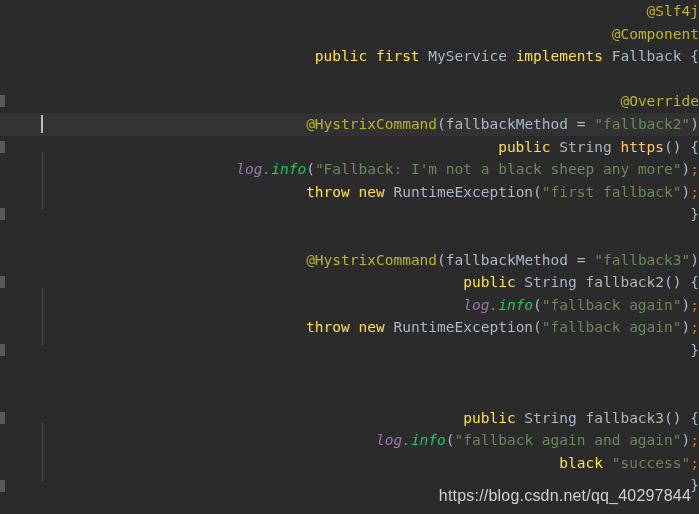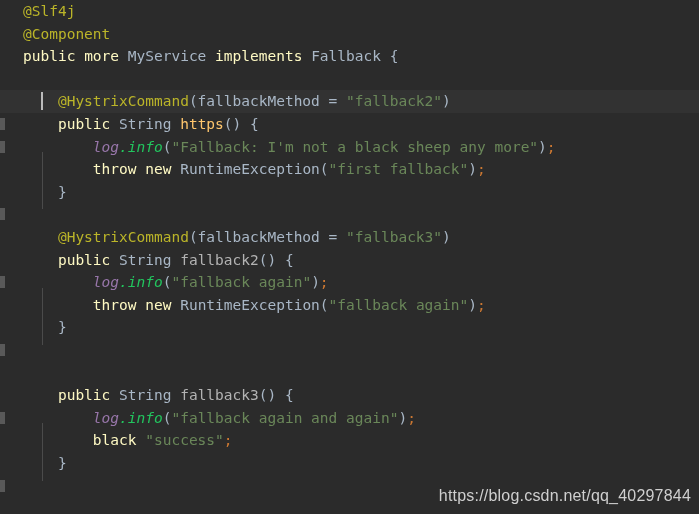--- a/index.html
+++ b/index.html
@@ -39,40 +39,41 @@
     top: 0;
     width: 699px;
   }
   .line {
     position: relative;
     height: 22.6px;
     white-space: pre;
     padding-left: 23px;
     box-sizing: border-box;
     color: #a9b7c6;
+    text-align: right;
   }
   .line.current {
     background: #323232;
   }
   .indent-guide {
     position: absolute;
     width: 1px;
     background: #4b4b4b;
   }
   .caret {
     display: inline-block;
     position: absolute;
     width: 2px;
     height: 18px;
     background: #bbbbbb;
     top: 2px;
   }
   
   .t-ann   { color: #bbb529; }
-  .t-kw    { color: #fef9c3; }
+  .t-kw    { color: #fde047; }
   .t-type  { color: #a9b7c6; }
   .t-str   { color: #6a8759; }
   .t-paren { color: #a9b7c6; }
   .t-field { color: #9876aa; font-style: italic; }
   .t-method{ color: #22c55e; font-style: italic; }
   .t-mdecl { color: #b3b3b3; }
   .t-mover { color: #ffc66d; }
   .t-param { color: #a9b7c6; }
   .t-punc  { color: #cc7832; }
   .t-plain { color: #a9b7c6; }
@@ -98,22 +99,23 @@
       <div class="gutter-mark" style="top: 208.4px;"></div>
       <div class="gutter-mark" style="top: 276.2px;"></div>
       <div class="gutter-mark" style="top: 344px;"></div>
       <div class="gutter-mark" style="top: 411.8px;"></div>
       <div class="gutter-mark" style="top: 479.6px;"></div>
     </div>
 
   <div class="code" id="code-area">
       <div class="line"><span></span><span class="t-ann">@Slf4j</span></div>
       <div class="line"><span></span><span class="t-ann">@Component</span></div>
-      <div class="line"><span></span><span class="t-kw">public</span><span class="t-plain"> </span><span class="t-kw">more</span><span class="t-plain"> </span><span class="t-type">MyService</span><span class="t-plain"> </span><span class="t-kw">implements</span><span class="t-plain"> </span><span class="t-type">Fallback</span><span class="t-plain"> {</span></div>
+      <div class="line"><span></span><span class="t-kw">public</span><span class="t-plain"> </span><span class="t-kw">first</span><span class="t-plain"> </span><span class="t-type">MyService</span><span class="t-plain"> </span><span class="t-kw">implements</span><span class="t-plain"> </span><span class="t-type">Fallback</span><span class="t-plain"> {</span></div>
       <div class="line"><span></span></div>
+      <div class="line"><span>    </span><span class="t-ann">@Override</span></div>
       <div class="line current"><span class="caret" style="left: 40.8px;"></span><span>    </span><span class="t-ann">@HystrixCommand</span><span class="t-paren">(</span><span class="t-param">fallbackMethod</span><span class="t-plain"> = </span><span class="t-str">"fallback2"</span><span class="t-paren">)</span></div>
       <div class="line"><span>    </span><span class="t-kw">public</span><span class="t-plain"> </span><span class="t-type">String</span><span class="t-plain"> </span><span class="t-mover">https</span><span class="t-paren">()</span><span class="t-plain"> {</span></div>
       <div class="line"><span>        </span><span class="t-field">log</span><span class="t-method">.info</span><span class="t-paren">(</span><span class="t-str">"Fallback: I'm not a black sheep any more"</span><span class="t-paren">)</span><span class="t-punc">;</span></div>
       <div class="line"><span>        </span><span class="t-kw">throw</span><span class="t-plain"> </span><span class="t-kw">new</span><span class="t-plain"> </span><span class="t-type">RuntimeException</span><span class="t-paren">(</span><span class="t-str">"first fallback"</span><span class="t-paren">)</span><span class="t-punc">;</span></div>
       <div class="line"><span>    </span><span class="t-plain">}</span></div>
       <div class="line"><span></span></div>
       <div class="line"><span>    </span><span class="t-ann">@HystrixCommand</span><span class="t-paren">(</span><span class="t-param">fallbackMethod</span><span class="t-plain"> = </span><span class="t-str">"fallback3"</span><span class="t-paren">)</span></div>
       <div class="line"><span>    </span><span class="t-kw">public</span><span class="t-plain"> </span><span class="t-type">String</span><span class="t-plain"> </span><span class="t-mdecl">fallback2</span><span class="t-paren">()</span><span class="t-plain"> {</span></div>
       <div class="line"><span>        </span><span class="t-field">log</span><span class="t-method">.info</span><span class="t-paren">(</span><span class="t-str">"fallback again"</span><span class="t-paren">)</span><span class="t-punc">;</span></div>
       <div class="line"><span>        </span><span class="t-kw">throw</span><span class="t-plain"> </span><span class="t-kw">new</span><span class="t-plain"> </span><span class="t-type">RuntimeException</span><span class="t-paren">(</span><span class="t-str">"fallback again"</span><span class="t-paren">)</span><span class="t-punc">;</span></div>

